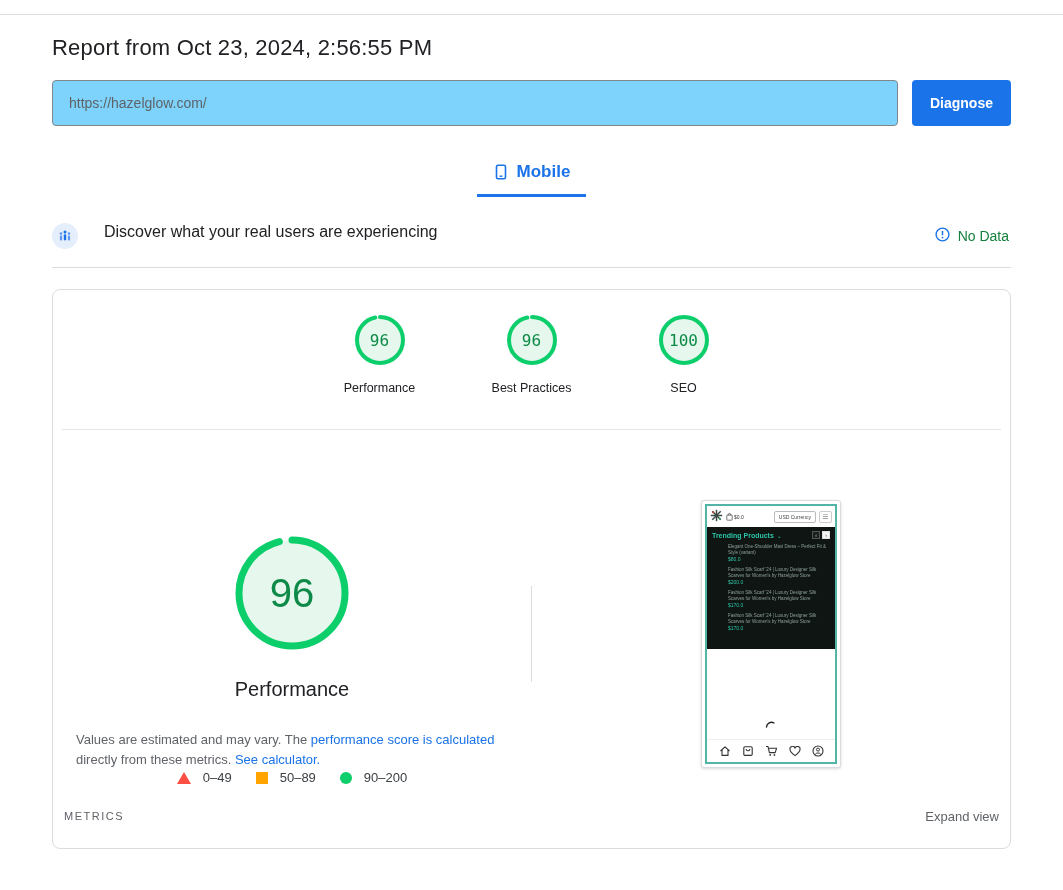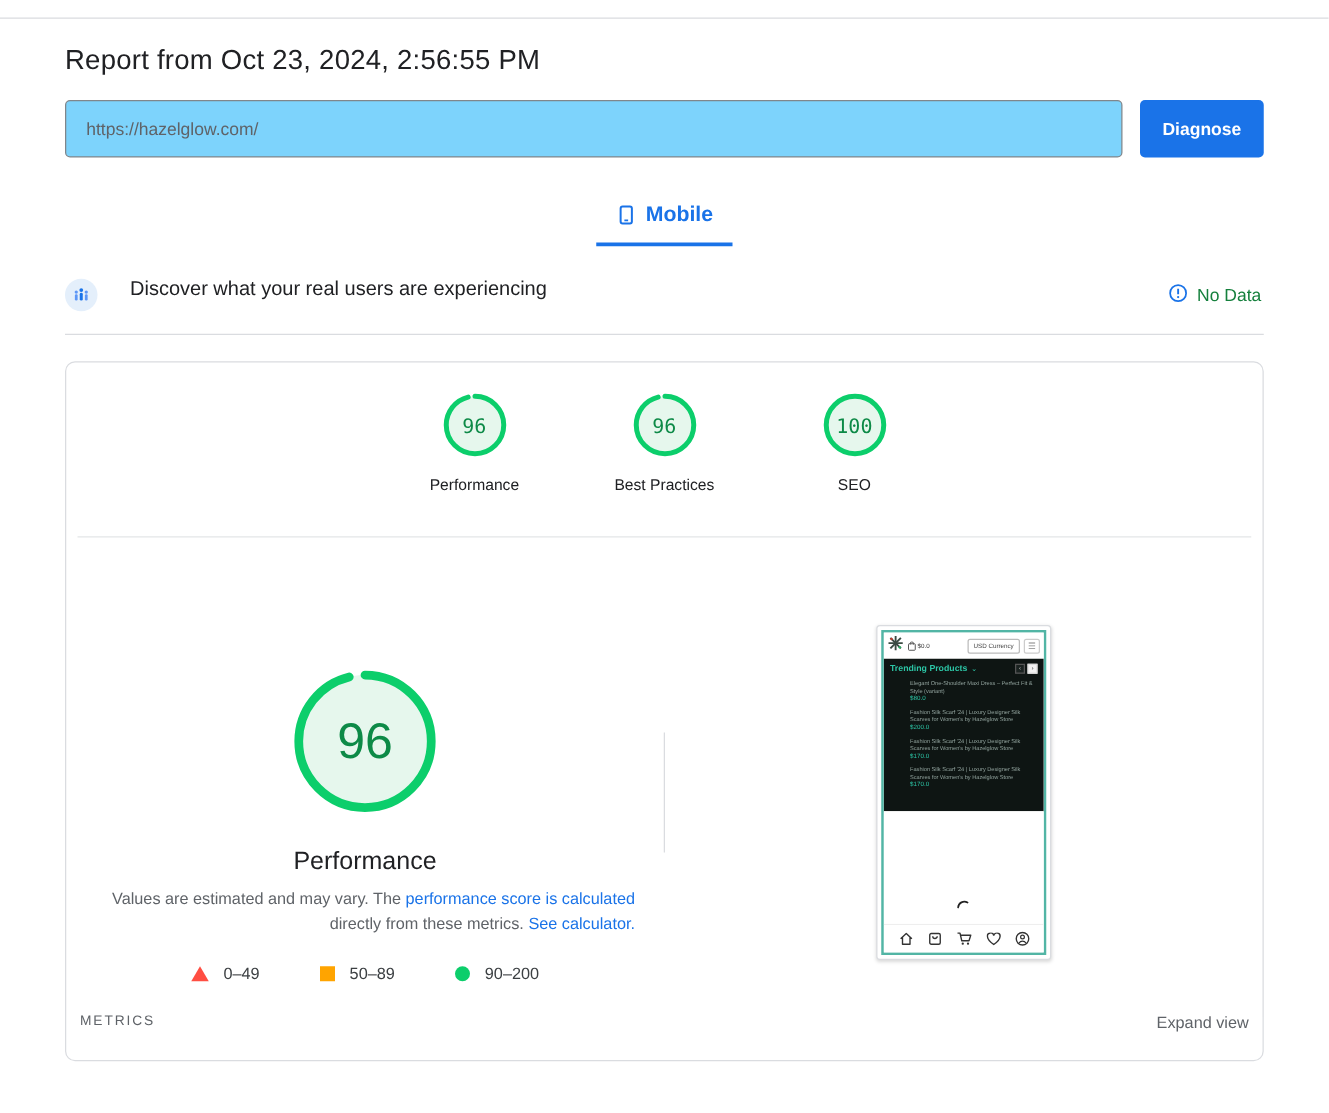--- a/index.html
+++ b/index.html
@@ -48,23 +48,23 @@
   .col-left { width:478px; display:flex; flex-direction:column; align-items:center; padding-top:102px; }
   .vdiv { width:1px; background:#dadce0; height:96px; margin-top:156px; }
   .col-right { flex:1; display:flex; flex-direction:column; align-items:center; padding-top:70px; }
 
   .big-gauge { position:relative; width:122px; height:122px; }
   .big-gauge svg { width:122px; height:122px; display:block; }
   .big-gauge .gauge-arc { stroke-width:7; }
   .big-num { position:absolute; inset:0; display:flex; align-items:center; justify-content:center;
     font-size:40px; color:#0d8a47; }
   .perf-title { font-size:20px; font-weight:400; color:#202124; margin-top:24px; }
-  .disclaimer { width:432px; text-align:right; font-size:13px; line-height:20px; color:#5f6368; margin-top:8px; }
+  .disclaimer { width:432px; text-align:left; font-size:13px; line-height:20px; color:#5f6368; margin-top:29px; }
   .disclaimer a { color:#1a73e8; text-decoration:none; cursor:pointer; }
-  .legend { display:flex; gap:48px; margin-top:22px; align-items:flex-end; }
+  .legend { display:flex; gap:24px; align-items:flex-end; }
   .legend-item { display:flex; align-items:center; gap:12px; font-size:13px; color:#3c4043; }
   .sh-triangle { width:0; height:0; border-left:7px solid transparent; border-right:7px solid transparent;
     border-bottom:12px solid #ff4e42; }
   .sh-square { width:12px; height:12px; background:#ffa400; }
   .sh-circle { width:12px; height:12px; border-radius:50%; background:#0cce6b; }
 
   
   .shot { width:140px; height:268px; background:#fff; border:1px solid #dadce0; border-radius:3px;
     box-shadow:0 1px 3px rgba(0,0,0,.15); padding:3px; cursor:pointer; }
   .shot-page { width:100%; height:100%; border:2px solid #52b5a5; display:flex; flex-direction:column; overflow:hidden; background:#fff; }

